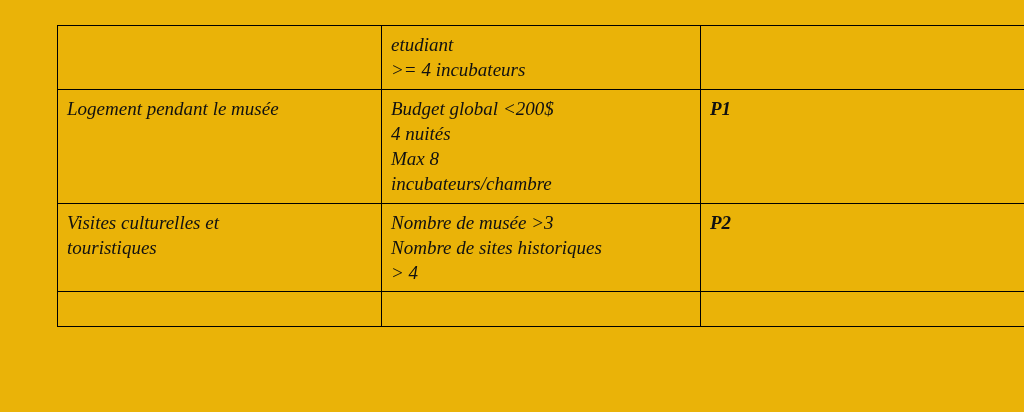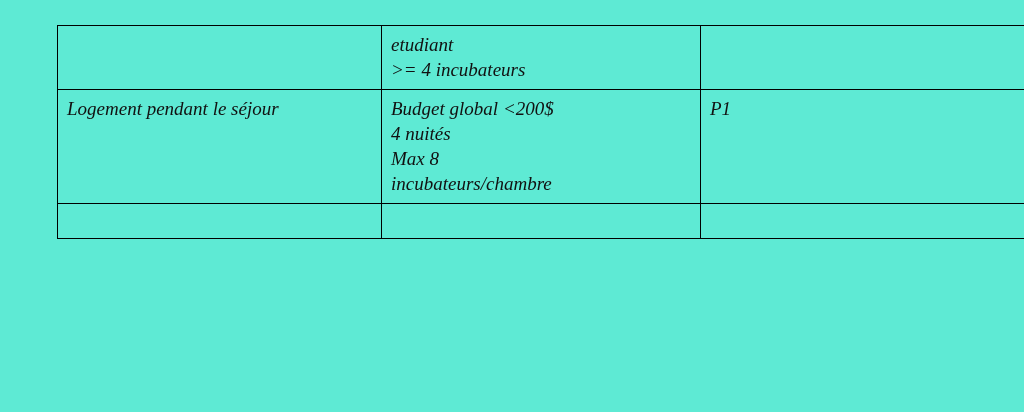--- a/index.html
+++ b/index.html
@@ -11,21 +11,21 @@
     width: 1024px;
     height: 412px;
     font-family: "Liberation Serif", serif;
     color: #000000;
     overflow: hidden;
   }
   .page {
     position: relative;
     width: 1024px;
     height: 412px;
-    background: #5eead4;
+    background: #eab308;
   }
   .doc-table {
     position: absolute;
     left: 57px;
     top: 25px;
     width: 913px;
     border-collapse: collapse;
     table-layout: fixed;
   }
   .doc-table td {
@@ -33,21 +33,21 @@
     vertical-align: top;
     padding: 6px 9px 6px 9px;
     font-style: italic;
     font-size: 19px;
     line-height: 1.33;
     font-family: "Liberation Serif", serif;
     color: #111111;
   }
   .col-a { width: 305px; }
   .col-b { width: 300px; }
-  .col-c { width: 306px; }
+  .col-c { width: 306px; font-weight: bold; }
   .cell-lines > div {
     white-space: pre-wrap;
   }
   .tall-pad { padding-bottom: 58px; }
   .empty-row td { height: 26px; padding-top: 4px; padding-bottom: 4px; }
 </style>
 </head>
 <body>
 
 <div class="page">
@@ -59,33 +59,47 @@
         <td class="col-a cell-lines"></td>
         <td class="col-b cell-lines">
           <div>etudiant</div>
           <div>&gt;= 4 incubateurs</div>
         </td>
         <td class="col-c cell-lines"></td>
       </tr>
 
       <tr>
         <td class="col-a cell-lines">
-          <div>Logement pendant le séjour</div>
+          <div>Logement pendant le musée</div>
         </td>
         <td class="col-b cell-lines tall-pad">
           <div>Budget global &lt;200$</div>
           <div>4 nuités</div>
           <div>Max 8</div>
           <div>incubateurs/chambre</div>
         </td>
         <td class="col-c cell-lines">
           <div>P1</div>
         </td>
       </tr>
 
+      <tr>
+        <td class="col-a cell-lines">
+          <div>Visites culturelles et</div>
+          <div>touristiques</div>
+        </td>
+        <td class="col-b cell-lines">
+          <div>Nombre de musée &gt;3</div>
+          <div>Nombre de sites historiques</div>
+          <div>&gt; 4</div>
+        </td>
+        <td class="col-c cell-lines">
+          <div>P2</div>
+        </td>
+      </tr>
 
       <tr class="empty-row">
         <td class="col-a cell-lines"></td>
         <td class="col-b cell-lines"></td>
         <td class="col-c cell-lines"></td>
       </tr>
 
     </tbody>
   </table>
 

